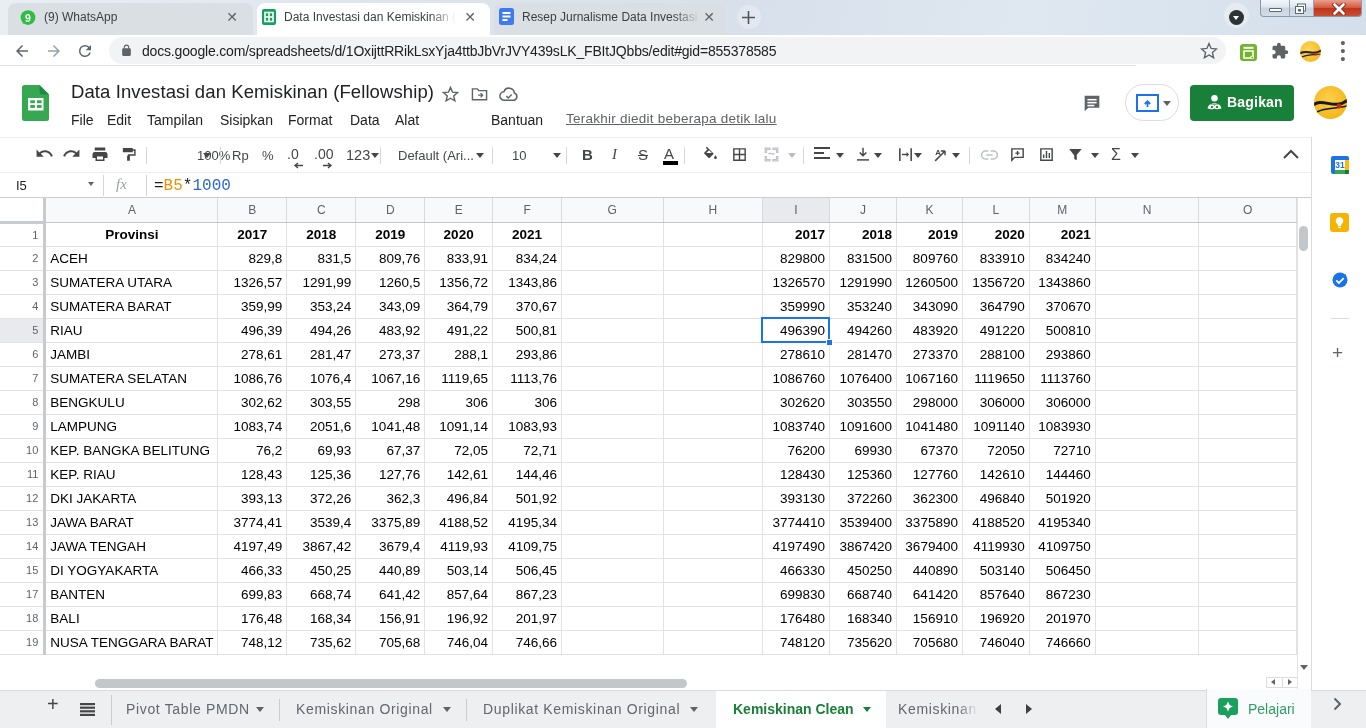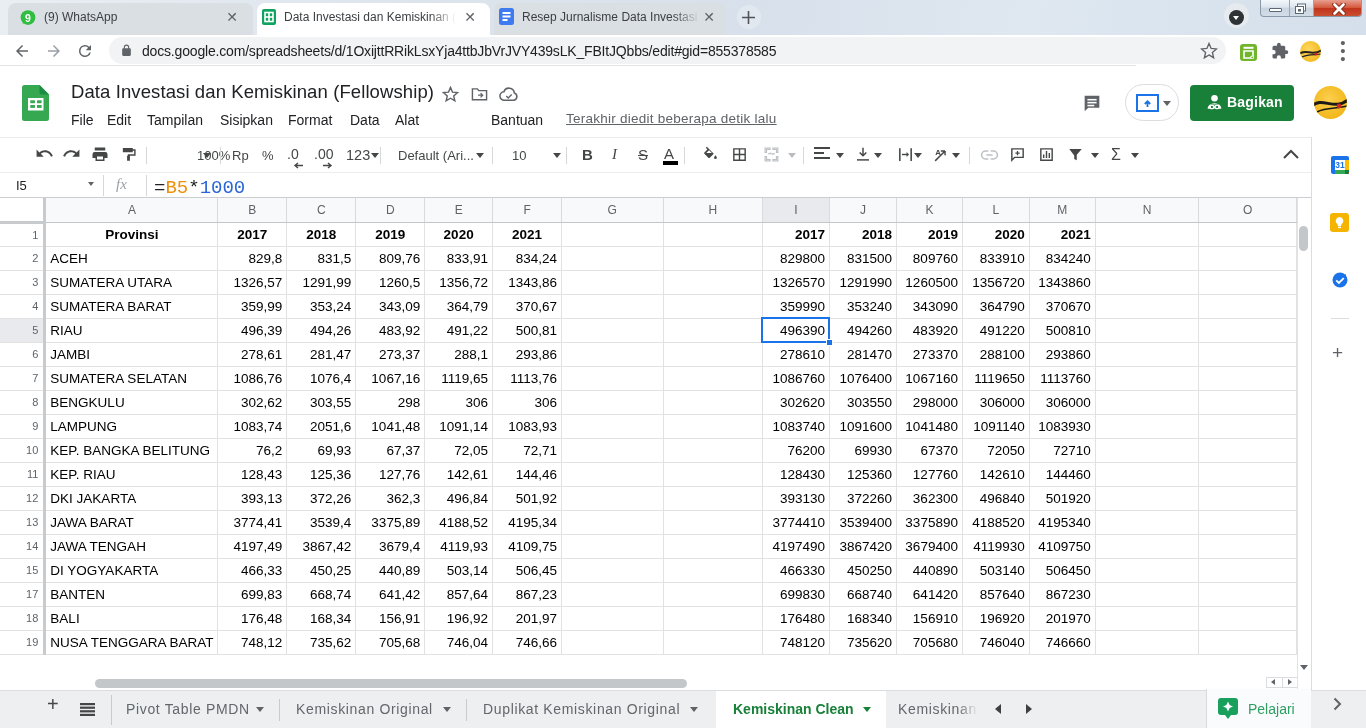--- a/index.html
+++ b/index.html
@@ -302,21 +302,21 @@
       <path d="M1 9 8 2l7 7" stroke="#444746" stroke-width="2" fill="none"></path>
     </svg>
 </div>
 
 <div id="fxbar">
   <div class="abs" style="left:16px;top:5px;font-size:13px;color:#202124;">I5</div>
   <div class="caret" style="left:88px;top:9px;border-left-width:3.5px;border-right-width:3.5px;border-top-width:4.5px;border-top-color:#5f6368;"></div>
   <div class="abs" style="left:103px;top:2px;width:1px;height:21px;background:#d5d7da;"></div>
   <div class="abs" style="left:116px;top:3px;font-size:15px;font-style:italic;color:#9aa0a6;font-family:'Liberation Serif',serif;">fx</div>
   <div class="abs" style="left:146px;top:2px;width:1px;height:21px;background:#d5d7da;"></div>
-  <div class="abs" style="left:154px;top:4px;font-size:19px;font-family:'Liberation Mono',monospace;color:#202124;">=<span style="color:#ef9008;">B5</span>*<span style="color:#2a66d8;">1000</span></div>
+  <div class="abs" style="left:154px;top:4px;font-size:16px;font-family:'Liberation Mono',monospace;color:#202124;">=<span style="color:#ef9008;">B5</span>*<span style="color:#2a66d8;">1000</span></div>
 </div>
 
 <div id="grid">
 <table>
 <colgroup>
   <col style="width:45px">
         <col style="width:170px">
         <col style="width:69px">
         <col style="width:69px">
         <col style="width:69px">

